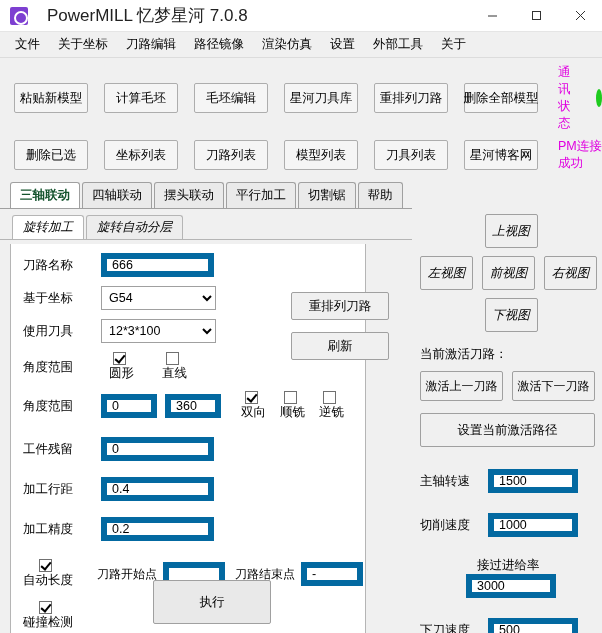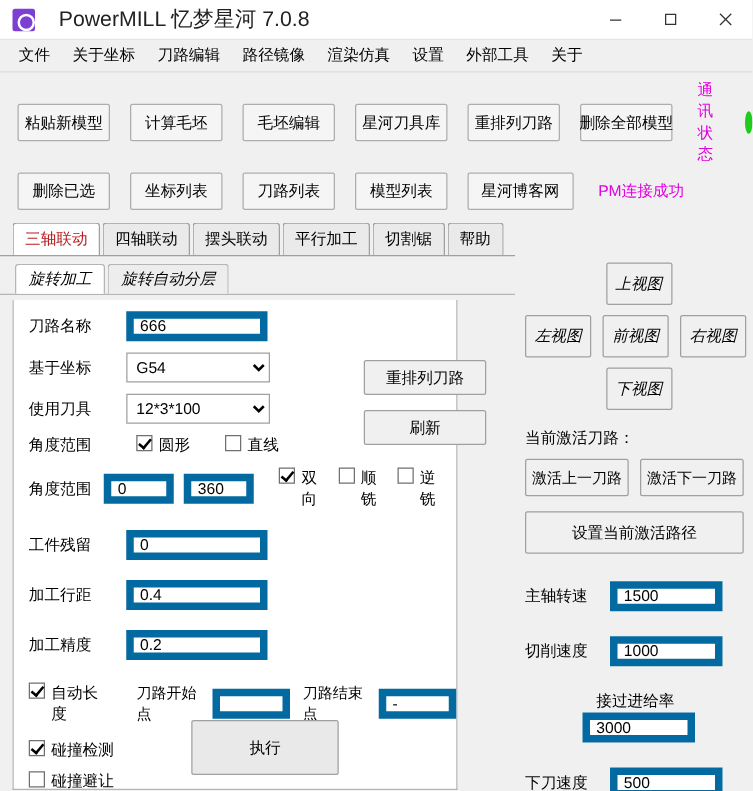--- a/index.html
+++ b/index.html
@@ -107,21 +107,21 @@
   .tab {
     padding:4px 9px 4px 9px;
     font-size:12.5px;
     border:1px solid #a0a0a0;
     border-bottom:none;
     background:#eaeaea;
     margin-right:2px;
     border-radius:3px 3px 0 0;
     color:#000;
   }
-  .tab.active { background:#ffffff; color:#b91c1c; font-weight:normal; }
+  .tab.active { background:#ffffff; color:#14532d; font-weight:bold; }
 
   .subtabbar {
     padding-left:12px;
     display:flex;
     align-items:flex-end;
     margin-top:6px;
     width:412px;
     border-bottom:1px solid #b5b5b5;
   }
   .subtab {
@@ -176,22 +176,24 @@
     background:#fff;
     font-size:12.5px;
     padding:0 3px;
     font-family:"Liberation Sans", sans-serif;
   }
   .w170 { width:115px; }
   .w-name { width:113px; }
 
   .chk {
     display:inline-flex;
+    align-items:center;
     font-size:12.5px;
     margin-right:14px;
+    flex-direction:column;
   }
   .chk .box {
     width:13px; height:13px;
     border:1px solid #707070;
     background:#fff;
     margin-right:5px;
     position:relative;
     flex:none;
   }
   .chk.on .box:after {
@@ -316,20 +318,21 @@
   <div class="tool-btn">删除全部模型</div>
   <div class="status-label">通讯状态</div>
   <div class="status-dot"></div>
 </div>
 
 <div class="toolrow">
   <div class="tool-btn">删除已选</div>
   <div class="tool-btn">坐标列表</div>
   <div class="tool-btn">刀路列表</div>
   <div class="tool-btn">模型列表</div>
+  <div class="tool-btn">刀具列表</div>
   <div class="tool-btn">星河博客网</div>
   <div class="status-label2">PM连接成功</div>
 </div>
 
 <div class="tabbar">
   <div class="tab active">三轴联动</div>
   <div class="tab">四轴联动</div>
   <div class="tab">摆头联动</div>
   <div class="tab">平行加工</div>
   <div class="tab">切割锯</div>

